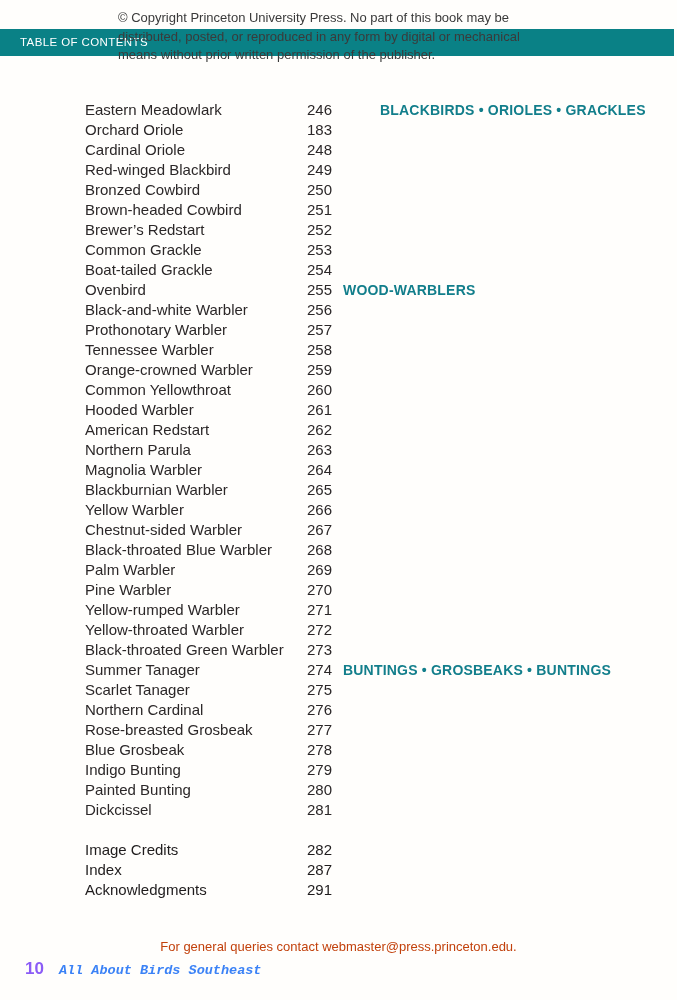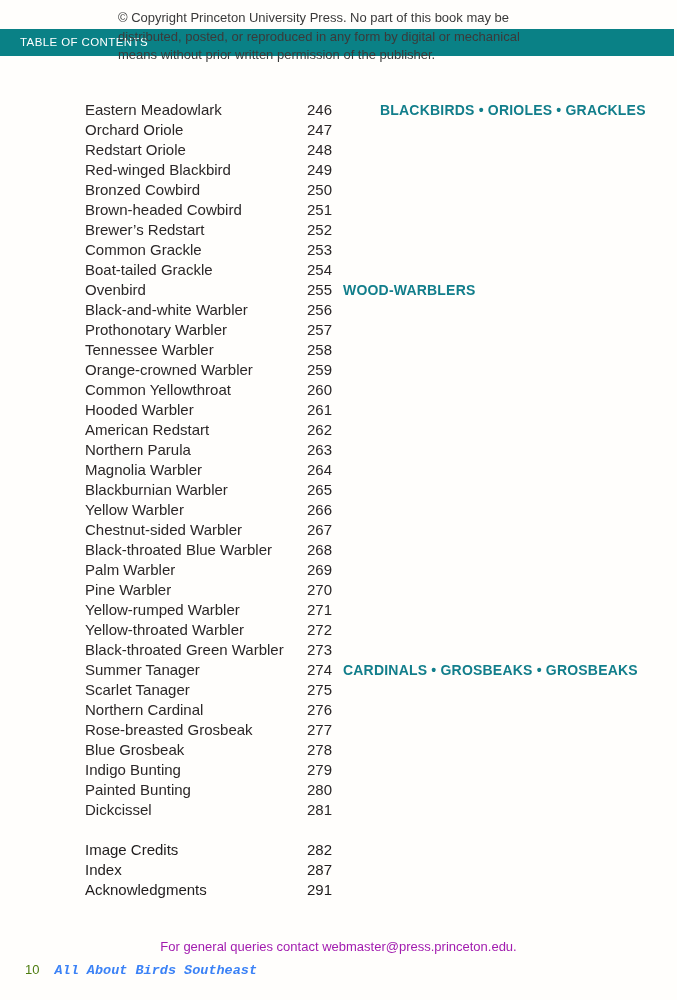--- a/index.html
+++ b/index.html
@@ -71,34 +71,34 @@
     font-weight: normal;
     color: #1f1c1d;
   }
   .footer-query {
     position: absolute;
     left: 0;
     top: 939px;
     width: 677px;
     text-align: center;
     font-size: 13px;
-    color: #a21caf;
+    color: #c2410c;
   }
   .footer-page {
     position: absolute;
     left: 25px;
     top: 960px;
     height: 18px;
     line-height: 18px;
     white-space: nowrap;
   }
   .page-number {
-    font-weight: normal;
-    font-size: 13px;
-    color: #4d7c0f;
+    font-weight: bold;
+    font-size: 17px;
+    color: #8b5cf6;
   }
   .book-title {
     margin-left: 15px;
     font-weight: bold;
     font-style: italic;
     font-size: 13.5px;
     color: #127e8b;
   }
 </style>
 </head>
@@ -117,24 +117,24 @@
   </div>
 
   <div class="toc-list" id="toc-list">
       <div class="toc-row">
         <span class="entry-name">Eastern Meadowlark</span>
         <span class="entry-page">246</span>
         <span class="section-heading" style="color: rgb(18, 126, 139); margin-left: 48px;">BLACKBIRDS • ORIOLES • GRACKLES</span>
       </div>
       <div class="toc-row">
         <span class="entry-name">Orchard Oriole</span>
-        <span class="entry-page">247</span>
-      </div>
-      <div class="toc-row">
-        <span class="entry-name">Redstart Oriole</span>
+        <span class="entry-page">183</span>
+      </div>
+      <div class="toc-row">
+        <span class="entry-name">Cardinal Oriole</span>
         <span class="entry-page">248</span>
       </div>
       <div class="toc-row">
         <span class="entry-name">Red-winged Blackbird</span>
         <span class="entry-page">249</span>
       </div>
       <div class="toc-row">
         <span class="entry-name">Bronzed Cowbird</span>
         <span class="entry-page">250</span>
       </div>
@@ -227,21 +227,21 @@
         <span class="entry-name">Yellow-throated Warbler</span>
         <span class="entry-page">272</span>
       </div>
       <div class="toc-row">
         <span class="entry-name">Black-throated Green Warbler</span>
         <span class="entry-page">273</span>
       </div>
       <div class="toc-row">
         <span class="entry-name">Summer Tanager</span>
         <span class="entry-page">274</span>
-        <span class="section-heading" style="color: rgb(18, 126, 139);">CARDINALS • GROSBEAKS • GROSBEAKS</span>
+        <span class="section-heading" style="color: rgb(18, 126, 139);">BUNTINGS • GROSBEAKS • BUNTINGS</span>
       </div>
       <div class="toc-row">
         <span class="entry-name">Scarlet Tanager</span>
         <span class="entry-page">275</span>
       </div>
       <div class="toc-row">
         <span class="entry-name">Northern Cardinal</span>
         <span class="entry-page">276</span>
       </div>
       <div class="toc-row">

